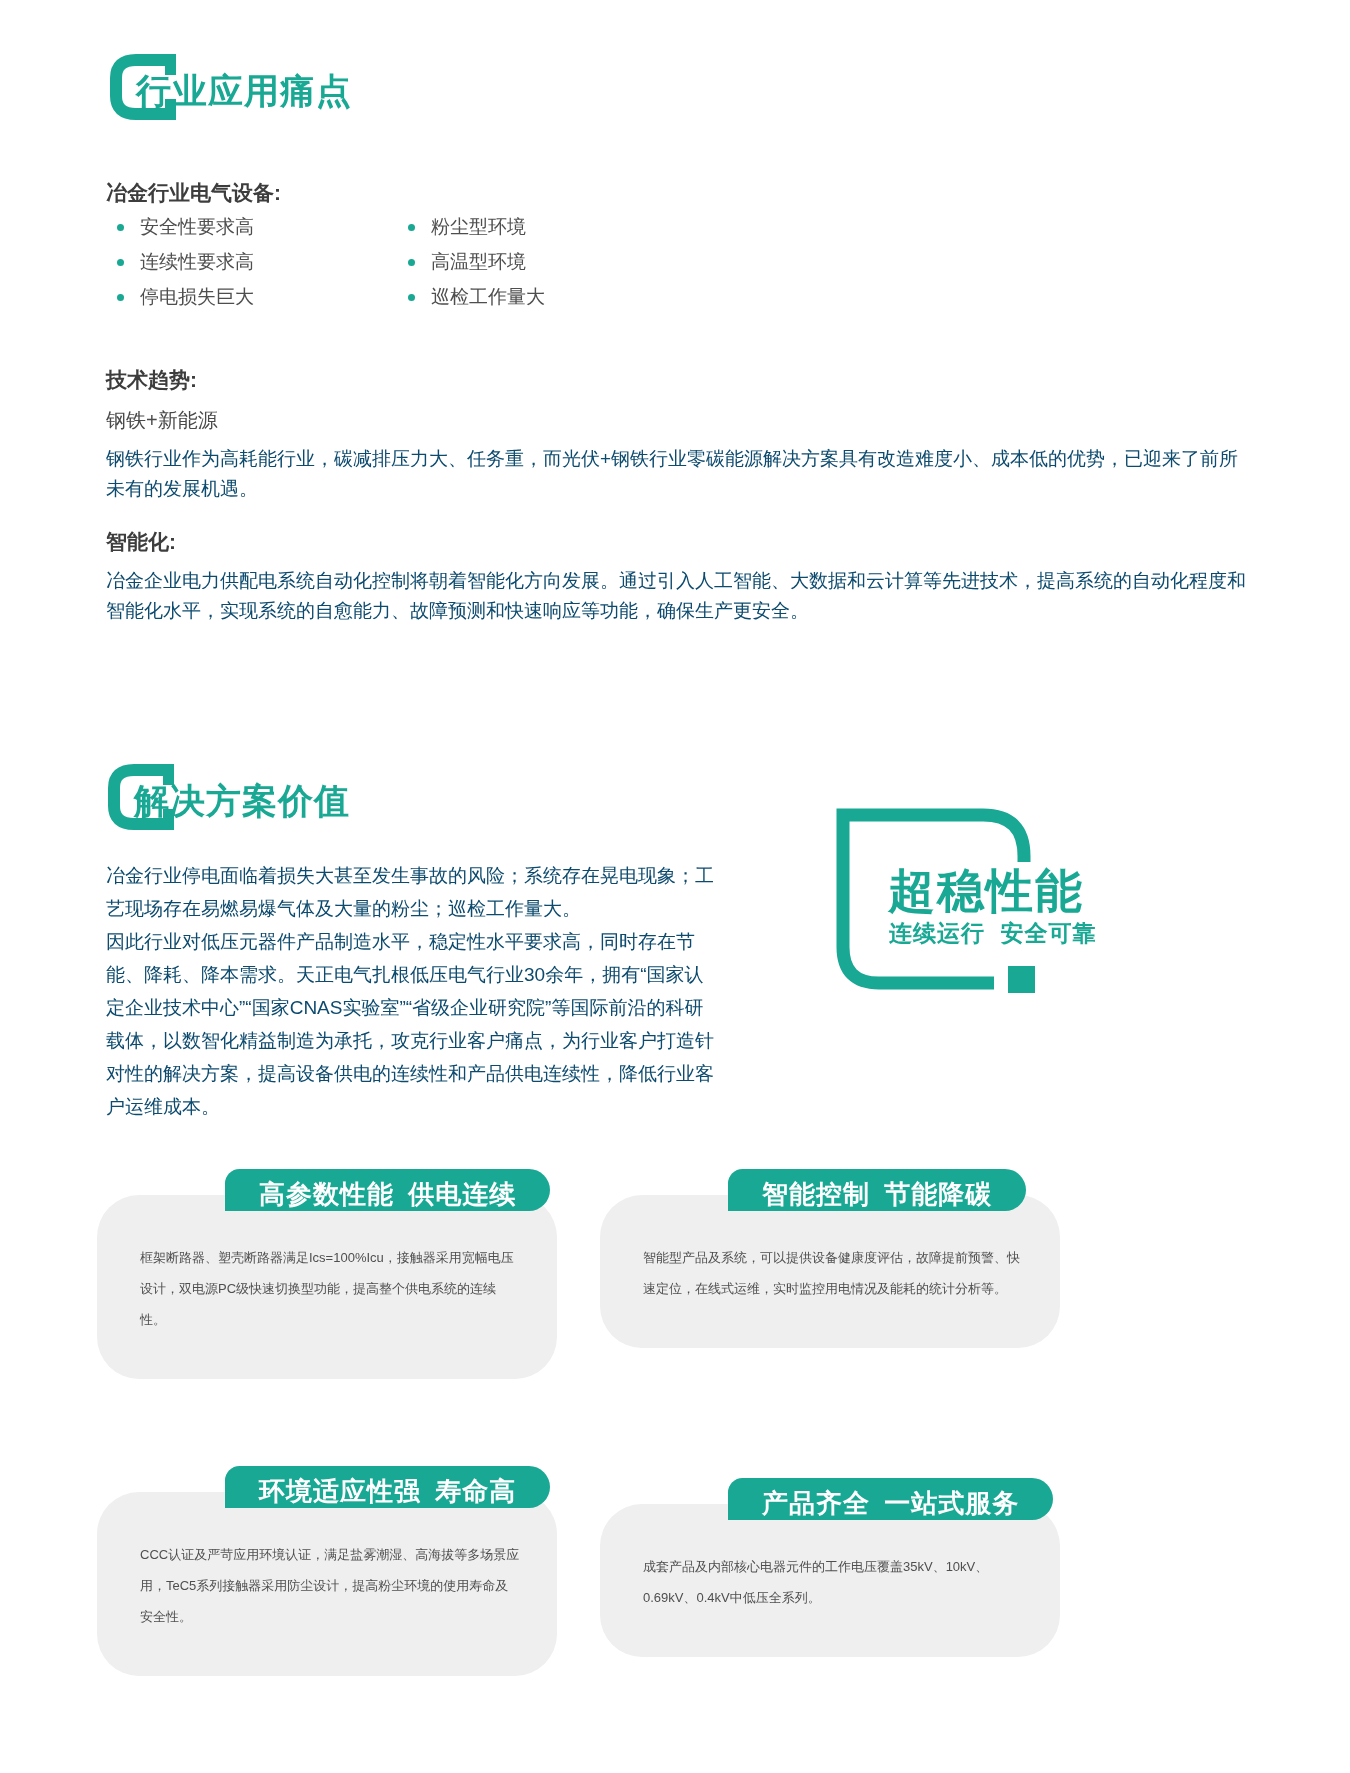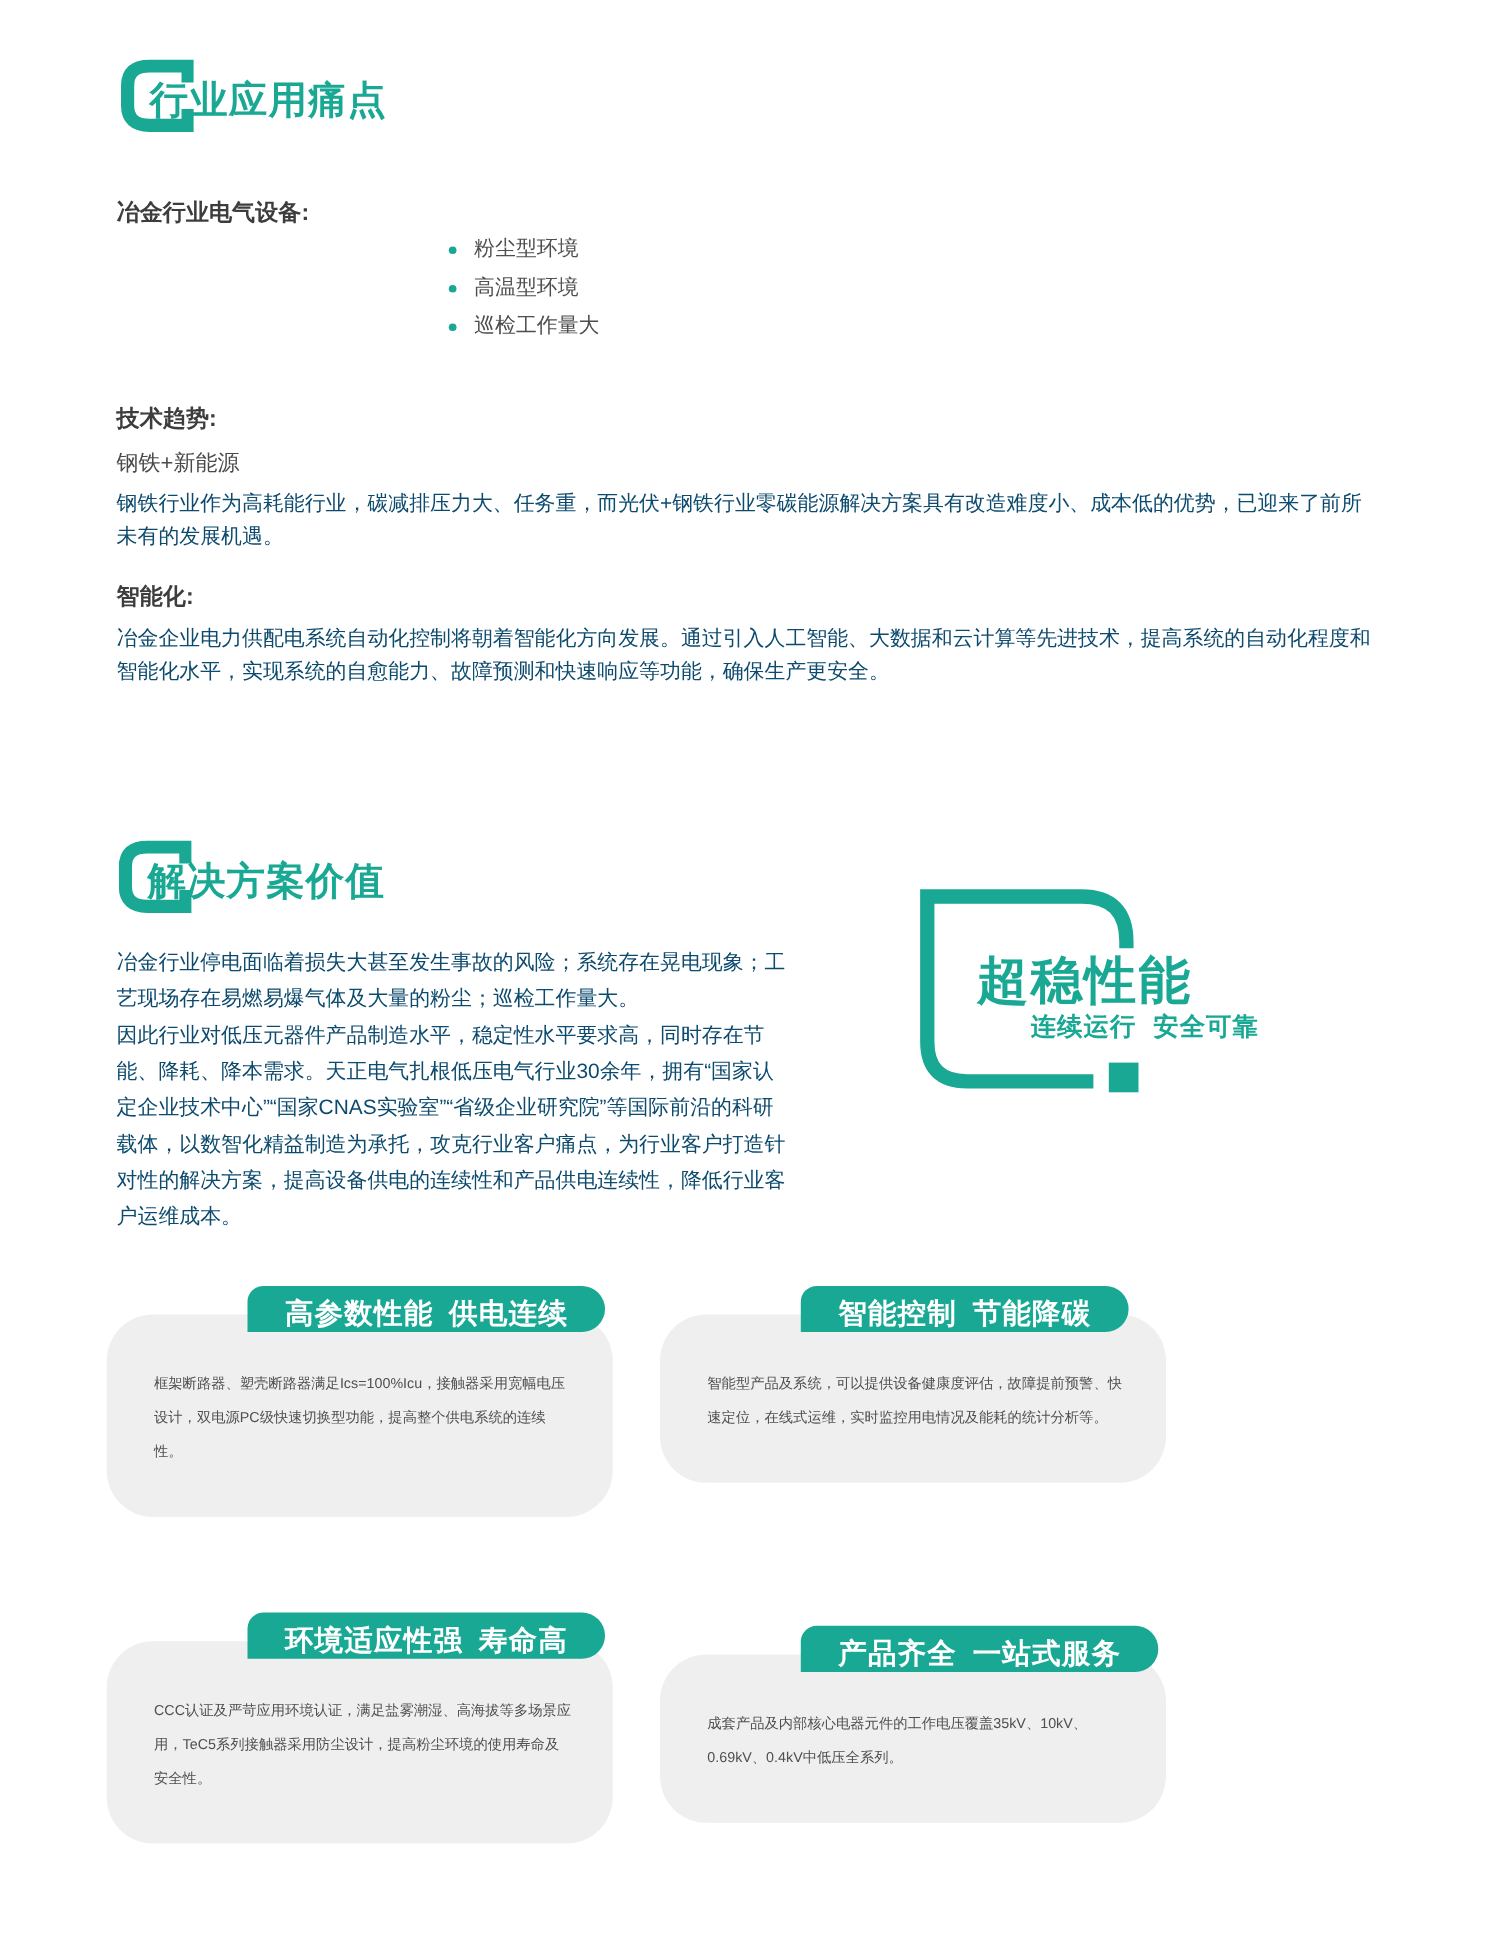--- a/index.html
+++ b/index.html
@@ -48,20 +48,34 @@
 
 <div class="page">
 
   <svg class="abs bracket-icon" style="left:110px; top:54px;" width="66" height="66" viewBox="0 0 66 66">
     <path d="M 61,21 V 6 H 26 Q 6,6 6,24 V 42 Q 6,60 26,60 H 61 V 45"></path>
   </svg>
   <div class="abs section-title" style="left:136px; top:68px;">行业应用痛点</div>
 
   <div class="abs sub-heading" style="left:106px; top:179px;">冶金行业电气设备:</div>
 
+  <div class="abs bullet-col" style="left:117px; top:216px;">
+    <div class="bullet-item">
+      <span class="bullet-dot"></span>
+      <span class="bullet-label">安全性要求高</span>
+    </div>
+    <div class="bullet-item">
+      <span class="bullet-dot"></span>
+      <span class="bullet-label">连续性要求高</span>
+    </div>
+    <div class="bullet-item">
+      <span class="bullet-dot"></span>
+      <span class="bullet-label">停电损失巨大</span>
+    </div>
+  </div>
 
   <div class="abs bullet-col" style="left:408px; top:216px;">
     <div class="bullet-item">
       <span class="bullet-dot"></span>
       <span class="bullet-label">粉尘型环境</span>
     </div>
     <div class="bullet-item">
       <span class="bullet-dot"></span>
       <span class="bullet-label">高温型环境</span>
     </div>
@@ -87,21 +101,21 @@
   <div class="abs para para-narrow" style="left:106px; top:859px; width:614px;">
     <p>冶金行业停电面临着损失大甚至发生事故的风险；系统存在晃电现象；工艺现场存在易燃易爆气体及大量的粉尘；巡检工作量大。</p>
     <p>因此行业对低压元器件产品制造水平，稳定性水平要求高，同时存在节能、降耗、降本需求。天正电气扎根低压电气行业30余年，拥有“国家认定企业技术中心”“国家CNAS实验室”“省级企业研究院”等国际前沿的科研载体，以数智化精益制造为承托，攻克行业客户痛点，为行业客户打造针对性的解决方案，提高设备供电的连续性和产品供电连续性，降低行业客户运维成本。</p>
   </div>
 
   <svg class="abs badge-frame" style="left:836px; top:808px;" width="210" height="192" viewBox="0 0 210 192">
     <path d="M 188,54 V 48 Q 188,7 147,7 H 7 V 139 Q 7,175 43,175 H 158"></path>
     <rect x="172" y="158" width="27" height="27"></rect>
   </svg>
   <div class="abs badge-title" style="left:888px; top:860px;">超稳性能</div>
-  <div class="abs badge-subtitle" style="left:889px; top:918px;margin-left:48px;">连续运行 安全可靠</div>
+  <div class="abs badge-subtitle" style="left:889px; top:918px;">连续运行 安全可靠</div>
 
   <div class="card" style="left:97px; top:1195px;">
     <div class="card-pill">高参数性能 供电连续</div>
     <div class="card-text">框架断路器、塑壳断路器满足Ics=100%Icu，接触器采用宽幅电压设计，双电源PC级快速切换型功能，提高整个供电系统的连续性。</div>
   </div>
 
   <div class="card" style="left:600px; top:1195px;">
     <div class="card-pill">智能控制 节能降碳</div>
     <div class="card-text">智能型产品及系统，可以提供设备健康度评估，故障提前预警、快速定位，在线式运维，实时监控用电情况及能耗的统计分析等。</div>
   </div>

